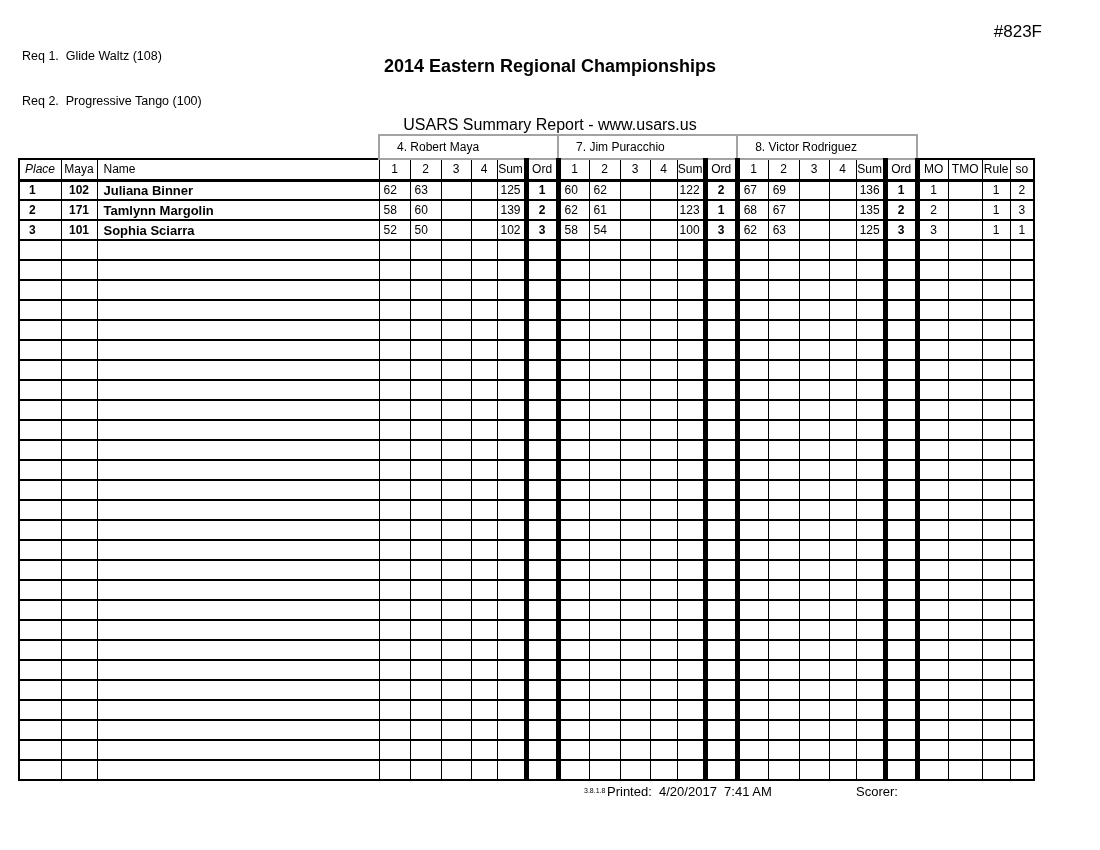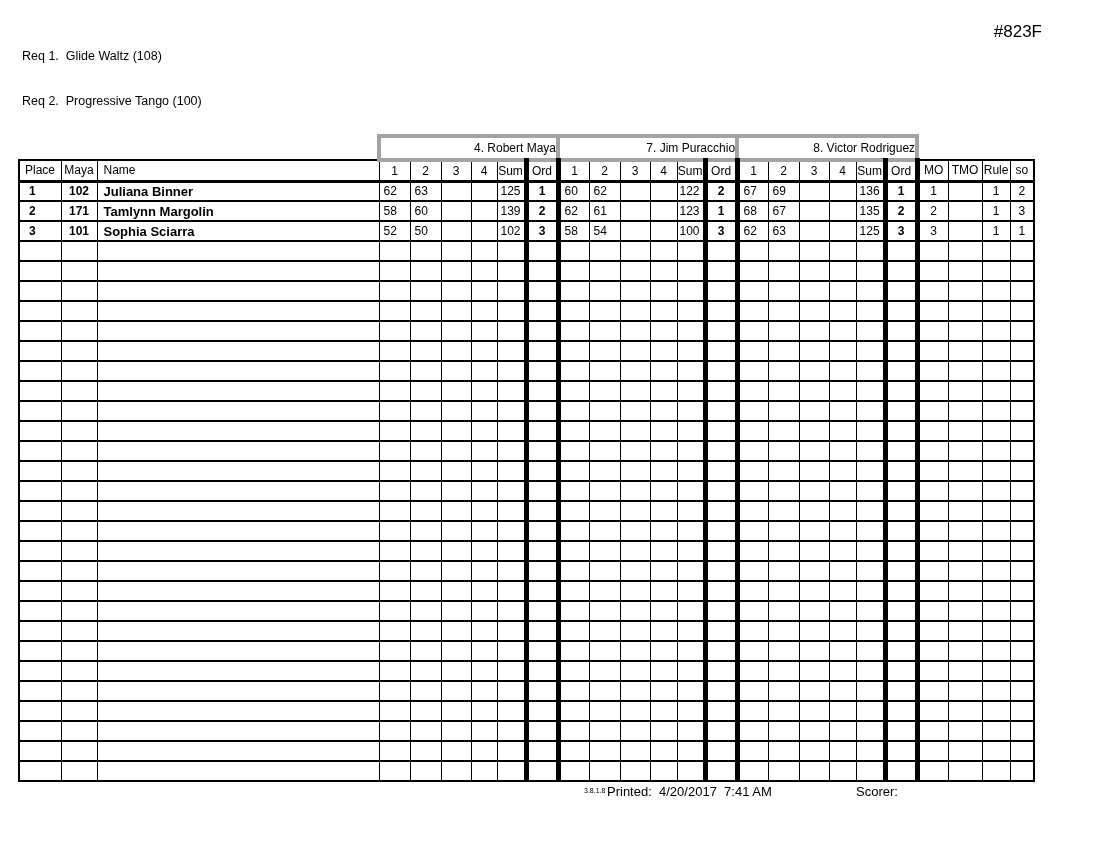--- a/index.html
+++ b/index.html
@@ -32,24 +32,24 @@
     border-top: 2px solid #000; border-bottom: 2px solid #000;
     font-size: 12px; padding: 0; overflow: hidden; white-space: nowrap;
     vertical-align: middle;
   }
   tr.judge-row  { height: 24px; }
   tr.header-row { height: 21px; }
   tr.data-row, tr.empty-row { height: 20px; }
   tr.header-row td { border-bottom: 3px solid #000; }
 
   td.jr-spacer { border: none; }
-  td.judge-box { border: 4px solid #a3a3a3; text-align: right; padding-left: 5px; }
+  td.judge-box { border: 2px solid #a3a3a3; text-align: left; padding-left: 17px; }
 
   .c-place { border-left: 2px solid #000; text-align: left; padding-left: 9px; }
-  .hdr.c-place { padding-left: 5px; }
+  .hdr.c-place { padding-left: 5px; font-style: italic; }
   .c-cont, .c-mo, .c-tmo, .c-rule, .c-so { text-align: center; }
   .c-so { border-right: 2px solid #000; }
   .c-name { text-align: left; padding-left: 6px; }
   .c-score { text-align: left; padding-left: 4px; }
   .hdr.c-score { text-align: center; padding-left: 0; }
   .c-sum { text-align: right; padding-right: 3px; }
   .hdr.c-sum { text-align: center; padding-right: 0; }
   .c-ord { border-left: 5px solid #000; border-right: 5px solid #000; text-align: center; }
 
   .data-row .c-place, .data-row .c-cont, .data-row .c-name, .data-row .c-ord { font-weight: bold; }
@@ -62,20 +62,22 @@
 </style>
 </head>
 <body>
 
 <div class="req-block">
   <div>Req 1.  Glide Waltz (108)</div>
   <div>Req 2.  Progressive Tango (100)</div>
 </div>
 
 <div class="header-center">
+  <div class="title">2014 Eastern Regional Championships</div>
+  <div class="report-title">USARS Summary Report - www.usars.us</div>
 </div>
 
 <div class="event-code">#823F</div>
 
 <table id="results-table">
   <colgroup id="cols">
       <col style="width: 42px;">
       <col style="width: 36px;">
       <col style="width: 282px;">
       <col style="width: 31px;">

